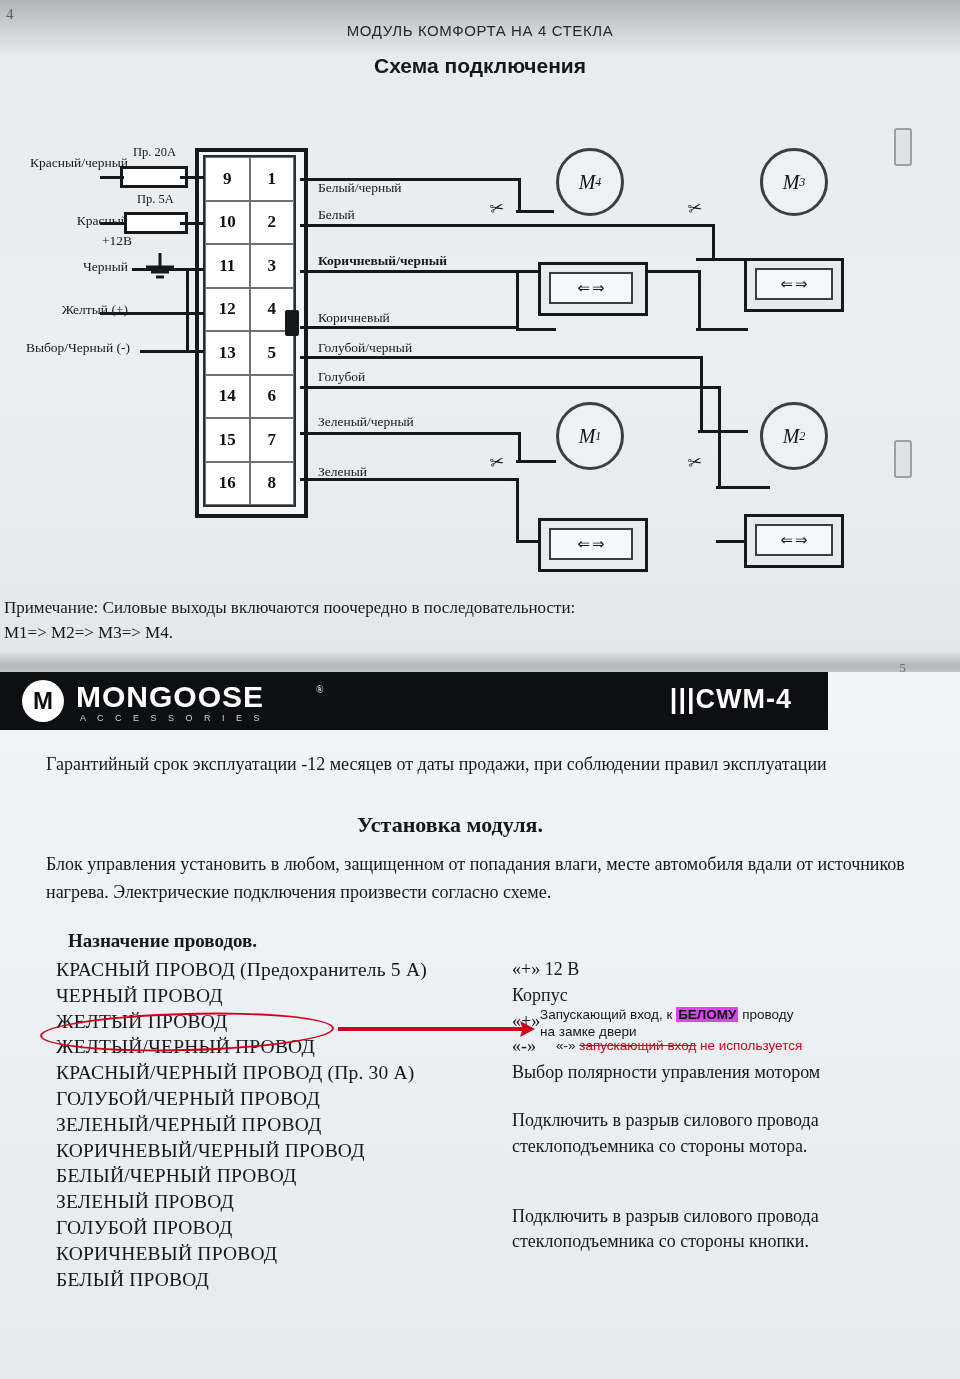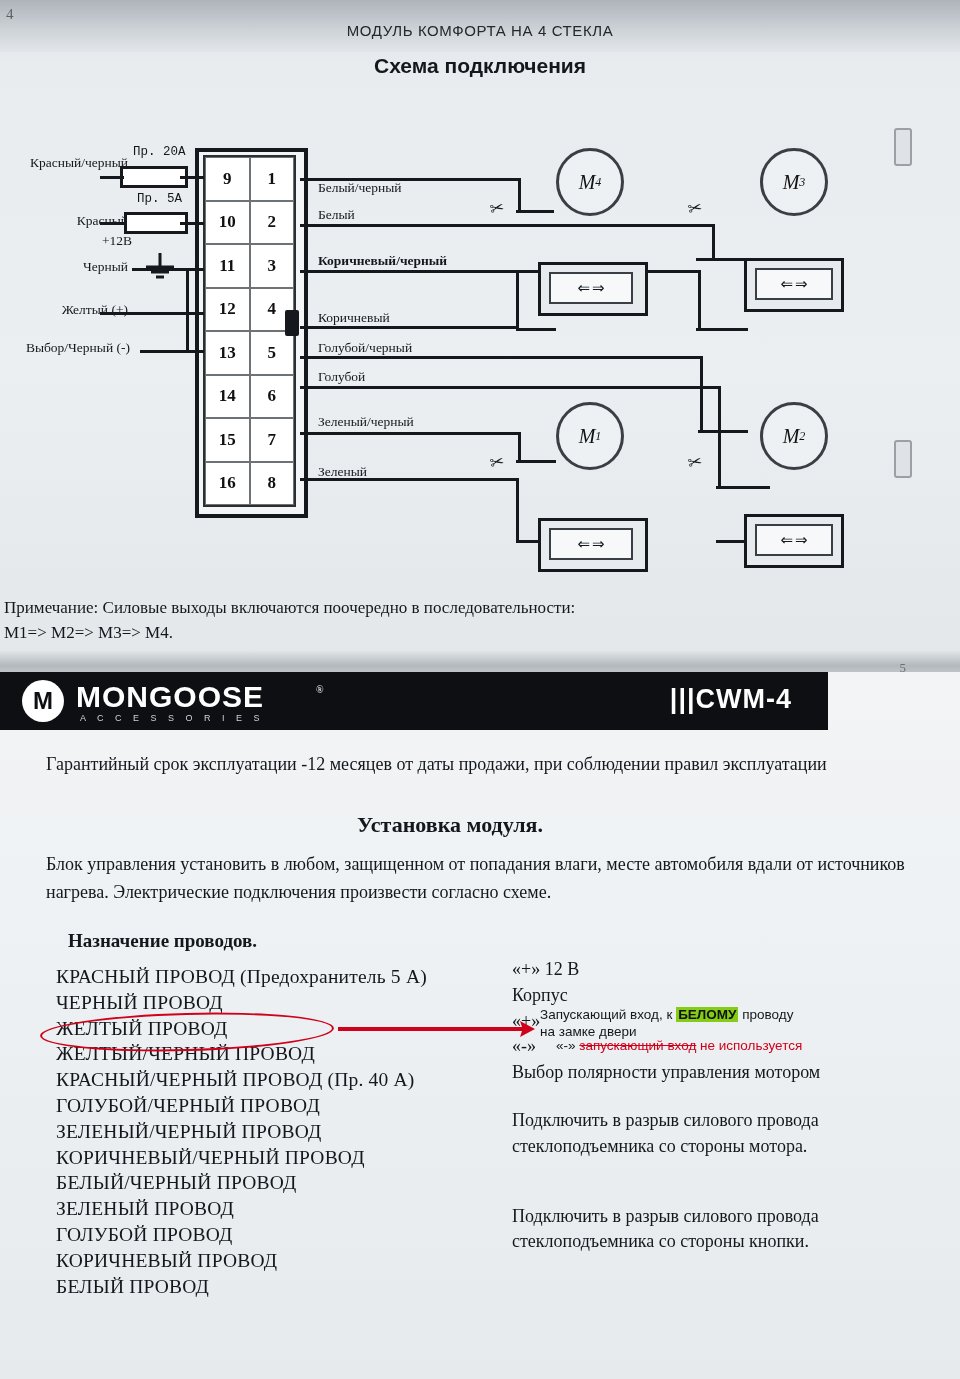--- a/index.html
+++ b/index.html
@@ -52,21 +52,21 @@
   }
   .left-label{
     position:absolute;font-family:"Liberation Serif",serif;font-size:13.5px;color:#14181c;white-space:nowrap;text-align:right;
   }
   .hline{position:absolute;background:#15191d;height:3px;}
   .vline{position:absolute;background:#15191d;width:3px;}
   .fuse{
     position:absolute;border:3px solid #15191d;background:#fff;height:16px;
   }
   .fuse-cap{
-    position:absolute;font-family:Liberation Mono, monospace;font-size:12.5px;color:#14181c;
+    position:absolute;font-family:Liberation Serif, serif;font-size:12.5px;color:#14181c;
   }
   .motor{
     position:absolute;width:62px;height:62px;border:3px solid #3a3f45;border-radius:50%;
     background:#eef1f4;display:flex;align-items:center;justify-content:center;
     font-family:"Liberation Serif",serif;font-style:italic;font-size:20px;color:#111;
   }
   .motor sub{font-size:12px;}
   .switchbox{
     position:absolute;width:100px;height:46px;border:3px solid #15191d;background:#e8ebee;
   }
@@ -118,21 +118,21 @@
     font-family:"Liberation Serif",serif;font-weight:bold;font-size:22px;color:#14181c;
   }
   #install-text{
     position:absolute;left:46px;top:178px;width:880px;
     font-size:18px;line-height:28px;color:#14181c;
   }
   #wires-title{
     position:absolute;left:68px;top:258px;font-weight:bold;font-size:19px;color:#14181c;
   }
   #wire-list{
-    position:absolute;left:56px;top:292px;width:460px;
+    position:absolute;left:56px;top:285px;width:460px;
   }
   #wire-list .w{
     font-size:19.5px;line-height:25.8px;color:#14181c;letter-spacing:.2px;
   }
   #fn-col{
     position:absolute;left:512px;top:285px;width:430px;
   }
   #fn-col .f{font-size:18px;line-height:25.8px;color:#14181c;}
   .muted{color:#2a2f34;}
   #ellipse{
@@ -141,21 +141,21 @@
     pointer-events:none;
   }
   #arrow{
     position:absolute;left:330px;top:1018px;width:210px;height:22px;
   }
   #ann-1{
     position:absolute;left:540px;top:1006px;font-family:"Liberation Sans",sans-serif;
     font-size:13.5px;color:#14181c;line-height:17px;
   }
   #ann-hl{
-    background:#84cc16;color:#111;font-weight:bold;padding:0 2px;
+    background:#d946ef;color:#111;font-weight:bold;padding:0 2px;
   }
   #ann-2{
     position:absolute;left:528px;top:1038px;font-family:"Liberation Sans",sans-serif;font-size:13.5px;margin-left:28px;
   }
   #ann-2 .strike{color:#d0021b;text-decoration:line-through;}
   #ann-2 .red{color:#d0021b;}
   #ann-2 .blk{color:#14181c;}
   
   .spiral{position:absolute;right:48px;width:14px;height:34px;border:2px solid #9aa0a6;border-radius:3px;background:#dfe3e7;}
   #edge-shadow{
@@ -322,21 +322,21 @@
   <div id="install-title">Установка модуля.</div>
   <div id="install-text">Блок управления установить в любом, защищенном от попадания влаги, месте автомобиля вдали от источников нагрева. Электрические подключения произвести согласно схеме.</div>
 
   <div id="wires-title">Назначение проводов.</div>
 
   <div id="wire-list">
     <div class="w">КРАСНЫЙ ПРОВОД (Предохранитель 5 А)</div>
     <div class="w">ЧЕРНЫЙ ПРОВОД</div>
     <div class="w">ЖЕЛТЫЙ ПРОВОД</div>
     <div class="w">ЖЕЛТЫЙ/ЧЕРНЫЙ ПРОВОД</div>
-    <div class="w">КРАСНЫЙ/ЧЕРНЫЙ ПРОВОД (Пр. 40 А)</div>
+    <div class="w">КРАСНЫЙ/ЧЕРНЫЙ ПРОВОД (Пр. 30 А)</div>
     <div class="w">ГОЛУБОЙ/ЧЕРНЫЙ ПРОВОД</div>
     <div class="w">ЗЕЛЕНЫЙ/ЧЕРНЫЙ ПРОВОД</div>
     <div class="w">КОРИЧНЕВЫЙ/ЧЕРНЫЙ ПРОВОД</div>
     <div class="w">БЕЛЫЙ/ЧЕРНЫЙ ПРОВОД</div>
     <div class="w">ЗЕЛЕНЫЙ ПРОВОД</div>
     <div class="w">ГОЛУБОЙ ПРОВОД</div>
     <div class="w">КОРИЧНЕВЫЙ ПРОВОД</div>
     <div class="w">БЕЛЫЙ ПРОВОД</div>
   </div>
 

